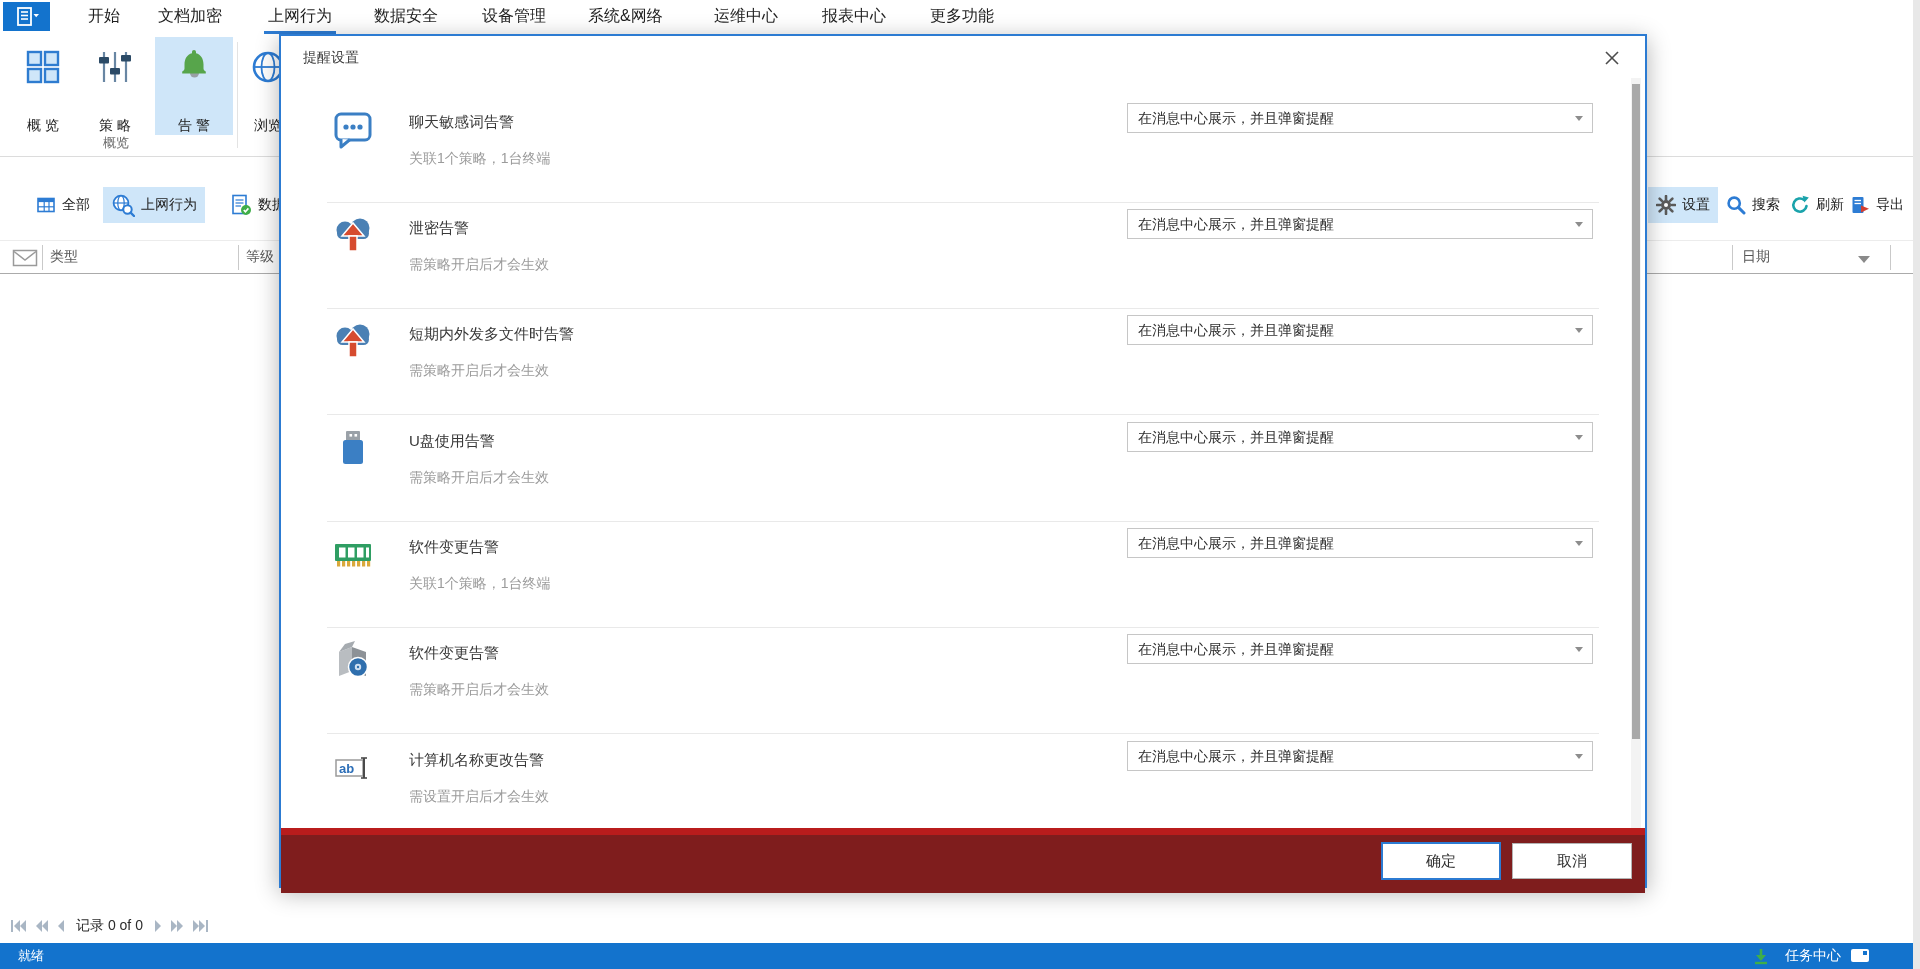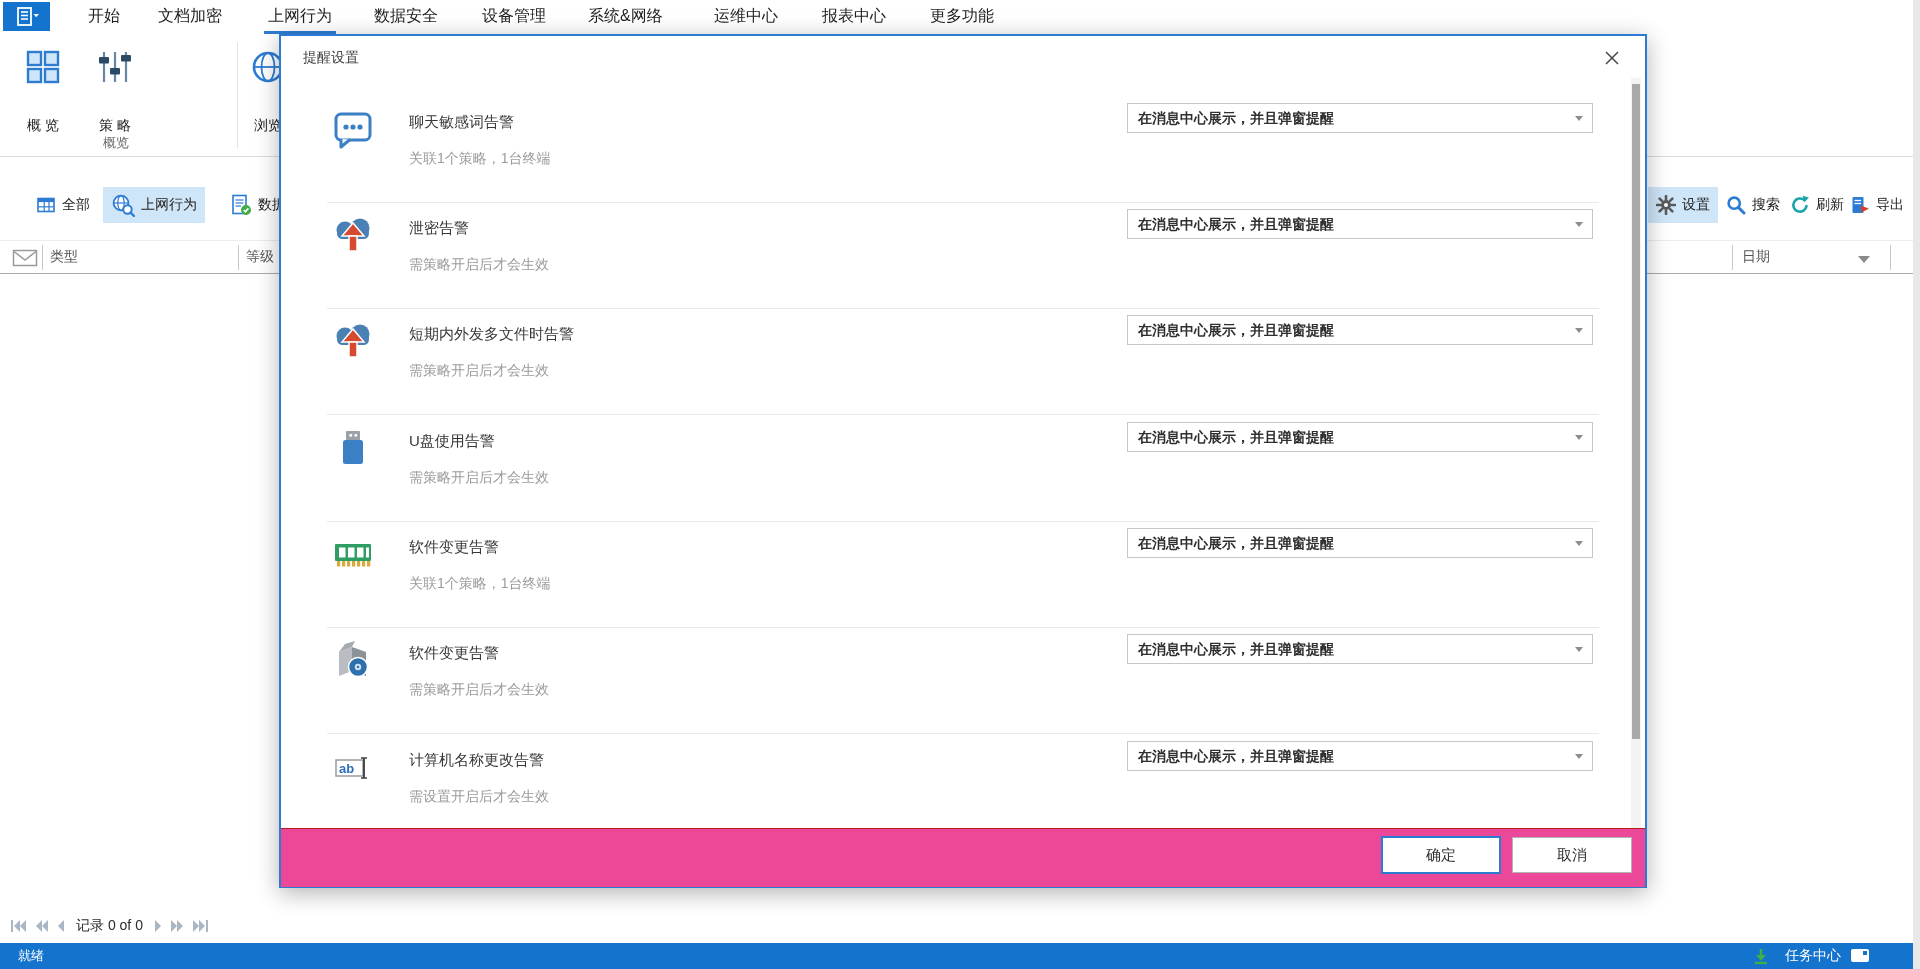--- a/index.html
+++ b/index.html
@@ -48,23 +48,23 @@
   #modal{left:279px;top:34px;width:1364px;height:850px;background:#fff;border:2px solid #2c7bd2;
          box-shadow:0 5px 22px rgba(0,0,0,.30);}
   #modal-title{left:22px;top:13px;font-size:14px;color:#3e3e3e;}
   #modal-close{left:1320px;top:11px;width:22px;height:22px;display:flex;align-items:center;justify-content:center;cursor:pointer;}
   .mrow{left:0;width:1364px;height:106px;}
   .mrow .micon{position:absolute;left:52px;top:12px;width:40px;height:40px;}
   .mrow .mtitle{position:absolute;left:128px;top:16px;font-size:15px;color:#383838;}
   .mrow .msub{position:absolute;left:128px;top:53px;font-size:14px;color:#9b9b9b;}
   .mrow .msep{position:absolute;left:46px;top:105px;width:1272px;height:1px;background:#e9e9e9;}
   .mselect{position:absolute;left:846px;top:6px;width:466px;height:30px;border:1px solid #c6c6c6;background:#fff;box-sizing:border-box;cursor:pointer;}
-  .mselect .mval{position:absolute;left:10px;top:0;line-height:28px;font-size:14px;color:#2f2f2f;white-space:nowrap;font-weight:bold;}
+  .mselect .mval{position:absolute;left:10px;top:0;line-height:28px;font-size:14px;color:#2f2f2f;white-space:nowrap;}
   .mselect .caret{position:absolute;right:9px;top:12px;width:0;height:0;border-left:4px solid transparent;border-right:4px solid transparent;border-top:5px solid #8d8d8d;}
-  #modal-footer{left:0;top:792px;width:1364px;height:58px;border-top:1px solid #b91c1c;background:#ec4899;}
+  #modal-footer{left:0;top:792px;width:1364px;height:58px;border-top:7px solid #b91c1c;background:#7f1d1d;}
   .mbtn{position:absolute;top:7px;width:120px;height:38px;background:#fff;font-size:15px;color:#2f2f2f;
         display:flex;align-items:center;justify-content:center;box-sizing:border-box;cursor:pointer;}
   #btn-ok{left:1100px;border:2px solid #2c7bd2;}
   #btn-cancel{left:1231px;top:8px;height:36px;border:1px solid #b3b3b3;}
   #modal-scrollbar{left:1350px;top:42px;width:10px;height:750px;background:#f3f3f3;}
   #modal-scrollthumb{position:absolute;left:1px;top:6px;width:8px;height:655px;background:#a9a9a9;}
 </style>
 </head>
 <body>
 
@@ -108,20 +108,29 @@
         <svg width="36" height="36" viewBox="0 0 36 36">
           <line x1="7" y1="3" x2="7" y2="33" stroke="#6886a3" stroke-width="2.2"></line>
           <line x1="18" y1="3" x2="18" y2="33" stroke="#6886a3" stroke-width="2.2"></line>
           <line x1="29" y1="3" x2="29" y2="33" stroke="#6886a3" stroke-width="2.2"></line>
           <rect x="2" y="8" width="10" height="6.5" rx="1" fill="#2b4a66"></rect>
           <rect x="13" y="19" width="10" height="6.5" rx="1" fill="#2b4a66"></rect>
           <rect x="24" y="6" width="10" height="6.5" rx="1" fill="#2b4a66"></rect>
         </svg>
       </span>
       <span class="rlabel">策 略</span>
+    </div>
+    <div class="ritem abs active" style="left:155px;width:78px">
+      <span class="ricon">
+        <svg width="38" height="40" viewBox="0 0 38 40">
+          <path d="M15 26 a4.5 4.5 0 0 0 9 0 Z" fill="#9aa0a6"></path>
+          <path d="M19 3 C17.8 3 17 3.8 17 5.2 L17 6.2 C12 7.4 9.5 12 9.5 17.5 L9.5 21.5 C9.5 23 8.5 23.8 7.2 24.6 L7.2 26.5 L30.8 26.5 L30.8 24.6 C29.5 23.8 28.5 23 28.5 21.5 L28.5 17.5 C28.5 12 26 7.4 21 6.2 L21 5.2 C21 3.8 20.2 3 19 3 Z" fill="#57a54b"></path>
+        </svg>
+      </span>
+      <span class="rlabel">告 警</span>
     </div>
     <div class="ritem abs" style="left:238px;width:60px">
       <span class="ricon">
         <svg width="38" height="38" viewBox="0 0 38 38">
           <circle cx="19" cy="19" r="14" fill="#fff" stroke="#2d7cd4" stroke-width="2.6"></circle>
           <ellipse cx="19" cy="19" rx="6.5" ry="14" fill="none" stroke="#2d7cd4" stroke-width="1.8"></ellipse>
           <line x1="5" y1="19" x2="33" y2="19" stroke="#2d7cd4" stroke-width="1.8"></line>
         </svg>
       </span>
       <span class="rlabel">浏览</span>

